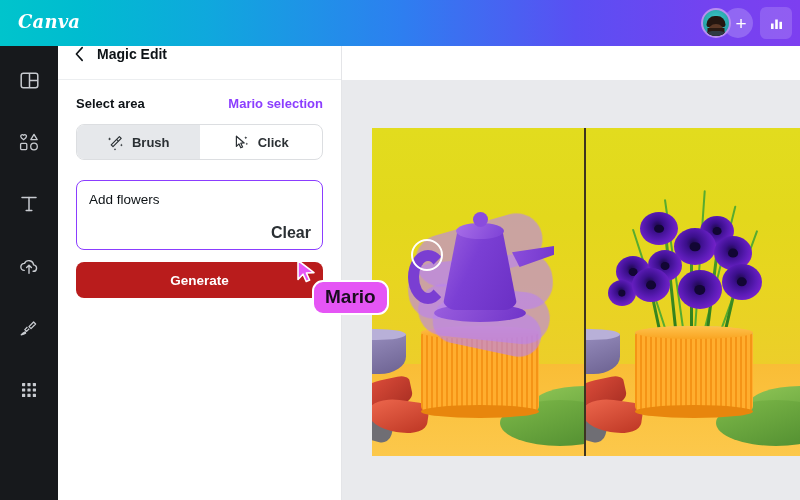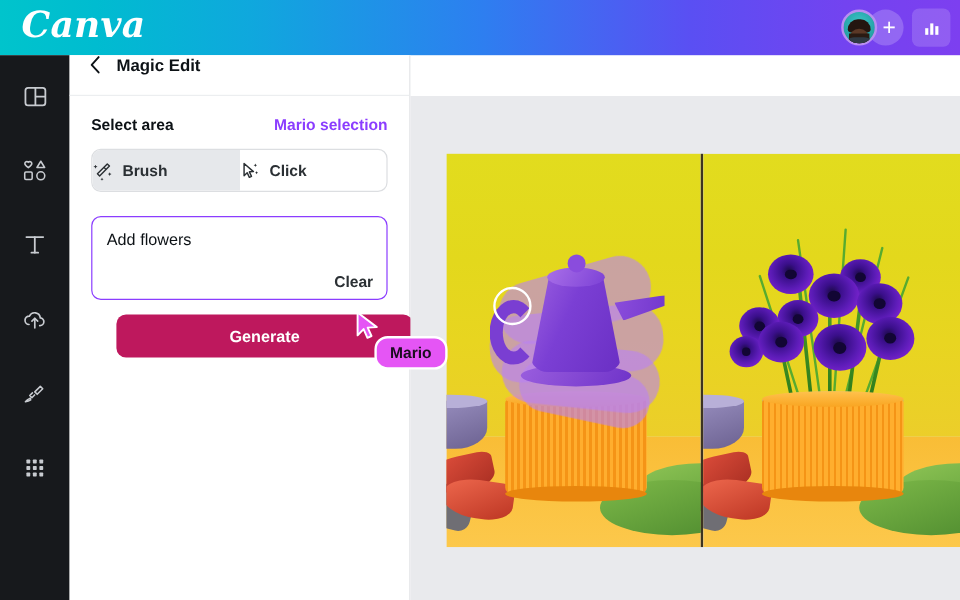--- a/index.html
+++ b/index.html
@@ -14,21 +14,21 @@
   
   .topbar {
     position: absolute; left: 0; top: 0; width: 800px; height: 46px;
     background: linear-gradient(90deg, #00c4cc 0%, #00bcd0 10%, #0fa8dd 26%,
                                 #2d7ff0 50%, #5a4ff3 72%, #7343f0 88%, #7d3ff0 100%);
     display: flex; align-items: center; justify-content: space-between;
     padding: 0 8px 0 18px;
   }
   .canva-logo {
     color: #fff; font-family: "DejaVu Serif", serif;
-    font-style: italic; font-weight: 700; font-size: 30px;
+    font-style: italic; font-weight: 700; font-size: 18px;
     letter-spacing: .2px; line-height: 1;
     transform: translateY(-1px);
   }
   .topbar-right { display: flex; align-items: center; gap: 7px; }
   .avatar-group { display: flex; align-items: center; }
   .avatar {
     width: 30px; height: 30px; border-radius: 50%;
     background: radial-gradient(circle at 50% 36%, #3ec8c8 0%, #2aa9ad 52%, #1f8f96 100%);
     border: 2px solid #b98ff0;
     position: relative; overflow: hidden; z-index: 2;
@@ -105,50 +105,50 @@
   }
   .label-strong { font-size: 13px; font-weight: 700; color: #0d1216; }
   .link-purple { font-size: 13px; font-weight: 600; color: #8b3dff; }
 
   .segmented {
     display: flex; width: 100%; height: 36px;
     border: 1px solid #dcdee1; border-radius: 8px; overflow: hidden;
     background: #fff; margin-bottom: 20px;
   }
   .seg {
-    flex: 1; display: flex; align-items: center; justify-content: flex-start; gap: 8px;
+    flex: 1; display: flex; align-items: center; justify-content: center; gap: 8px;
     font-size: 13px; font-weight: 600; color: #2b3034;
   }
   .seg.active { background: #e6e8eb; }
 
   .prompt-box {
     position: relative; width: 100%; height: 70px;
     border: 1.6px solid #8b3dff; border-radius: 8px;
     padding: 10px 12px; margin-bottom: 12px;
   }
   .prompt-text { font-size: 13.5px; color: #0d1216; line-height: 1.3; }
   .clear-link {
     position: absolute; right: 11px; bottom: 7px;
-    font-size: 13px; font-weight: 600; color: #2b3034;
+    font-size: 16px; font-weight: 600; color: #2b3034;
   }
 
   .generate-btn {
     width: 100%; height: 36px; border-radius: 8px;
-    background: #be185d;
+    background: #b91c1c;
     display: flex; align-items: center; justify-content: center;
-    color: #fff; font-size: 13.5px; font-weight: 600; margin-left: 21px;
+    color: #fff; font-size: 13.5px; font-weight: 600;
   }
 
   
   .collab { position: absolute; left: 296px; top: 259px; z-index: 30; }
   .collab-arrow { position: absolute; left: 0; top: 0; }
   .collab-pill {
     position: absolute; left: 16px; top: 21px;
     background: #e555f5; color: #1a0d1f;
-    font-size: 13px; font-weight: 600;
+    font-size: 19px; font-weight: 600;
     padding: 4px 11px 5px; border-radius: 11px;
     border: 2px solid #fff; white-space: nowrap;
   }
 
   
   .canvas {
     position: absolute; left: 342px; top: 80px;
     width: 458px; height: 420px; background: #e9eaed;
   }
   .photo-pair {

